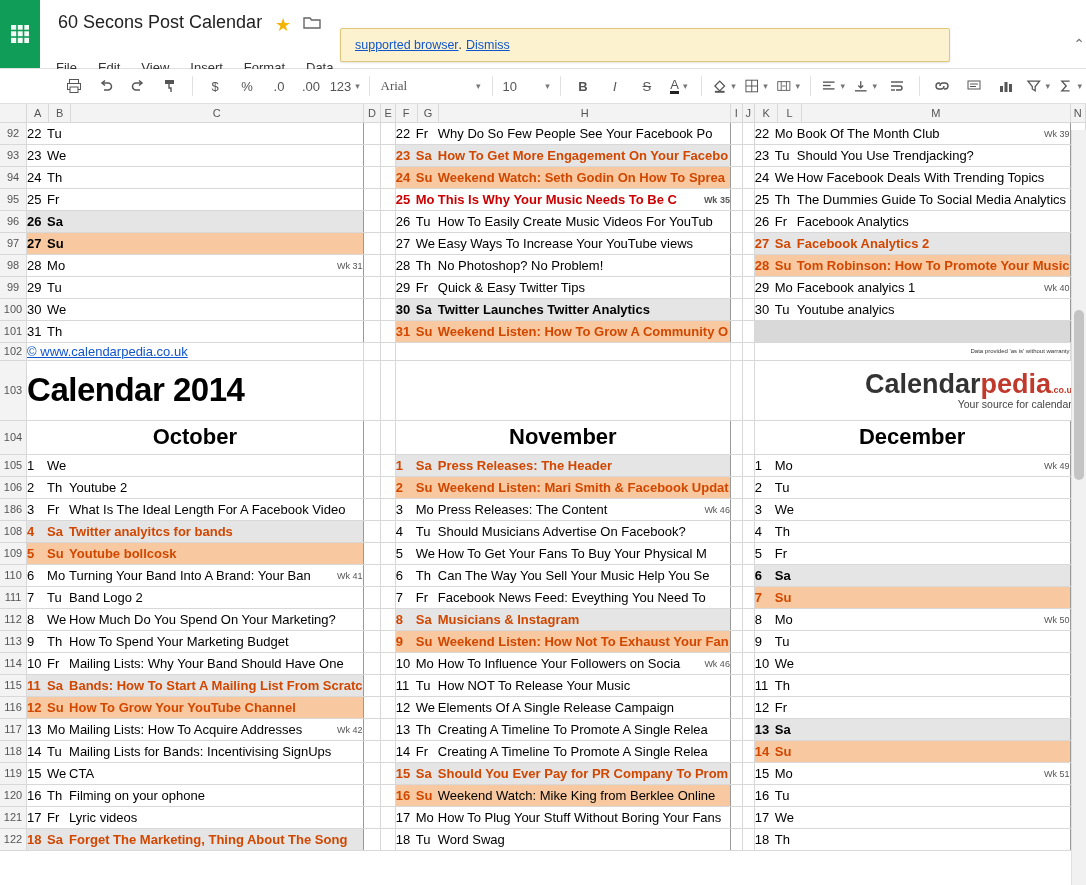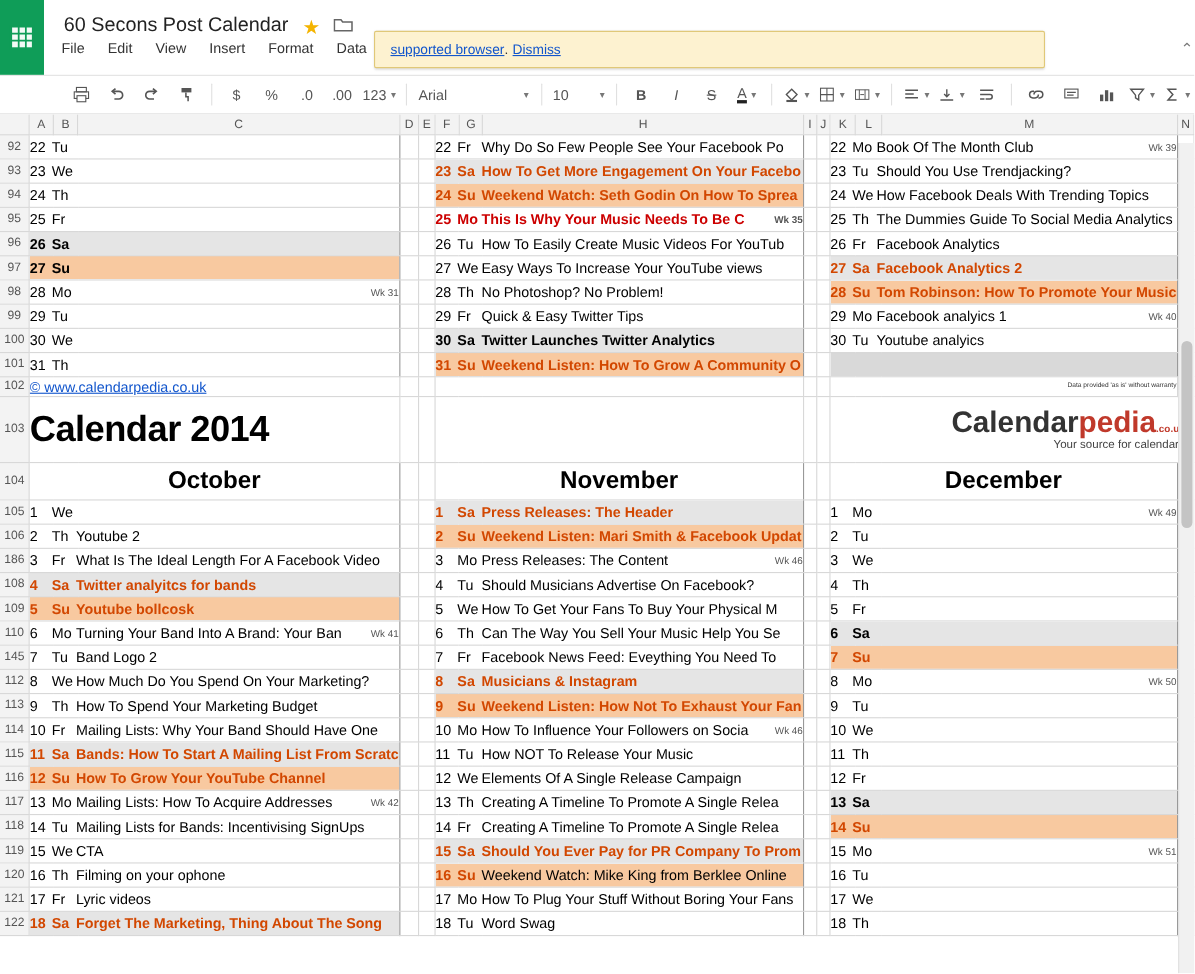--- a/index.html
+++ b/index.html
@@ -47,21 +47,21 @@
     font-size: 18px;
     color: #f4b400;
   }
   .folder-icon {
     position: absolute;
     left: 303px; top: 15px;
     color: #777;
   }
   .menubar {
     position: absolute;
-    left: 56px; top: 36px;
+    left: 56px; top: 60px;
     display: flex;
     gap: 21px;
     font-size: 13px;
     color: #333;
   }
   .menubar span { cursor: default; }
 
   .upgrade-banner {
     position: absolute;
     left: 340px; top: 28px;
@@ -122,20 +122,21 @@
     width: 1px; min-width: 1px; padding: 0;
     background: #e0e0e0;
     height: 20px;
     margin: 0 6px;
   }
   .tb-font {
     width: 110px;
     justify-content: space-between;
     border: 1px solid transparent;
     padding: 0 4px;
+    font-family: Liberation Serif, serif;
   }
   .tb-size {
     width: 52px;
     justify-content: space-between;
     padding: 0 4px;
   }
   .caret { font-size: 9px; color: #777; margin-left: 4px; }
   .tb b { font-weight: bold; }
   .tb i { font-style: italic; }
   .tb .strike { text-decoration: line-through; }
@@ -723,21 +724,21 @@
         <td class="cell c-white"></td>
         <td class="cell c-white"></td>
         <td class="cell c-white month-block" colspan="3"><span class="daynum">6</span><span class="dayabbr">Th</span><span>Can The Way You Sell Your Music Help You Se</span></td>
         <td class="cell c-white"></td>
         <td class="cell c-white"></td>
         <td class="cell c-cream month-block t-bold" colspan="3"><span class="daynum">6</span><span class="dayabbr">Sa</span></td>
         <td class="cell c-white"></td>
       </tr>
 
       <tr style="height:22px">
-        <td class="rowhead">145</td>
+        <td class="rowhead">111</td>
         <td class="cell c-white month-block" colspan="3"><span class="daynum">7</span><span class="dayabbr">Tu</span><span>Band Logo 2</span></td>
         <td class="cell c-white"></td>
         <td class="cell c-white"></td>
         <td class="cell c-white month-block" colspan="3"><span class="daynum">7</span><span class="dayabbr">Fr</span><span>Facebook News Feed: Eveything You Need To</span></td>
         <td class="cell c-white"></td>
         <td class="cell c-white"></td>
         <td class="cell c-peach month-block t-orange t-bold" colspan="3"><span class="daynum">7</span><span class="dayabbr">Su</span></td>
         <td class="cell c-white"></td>
       </tr>
 

